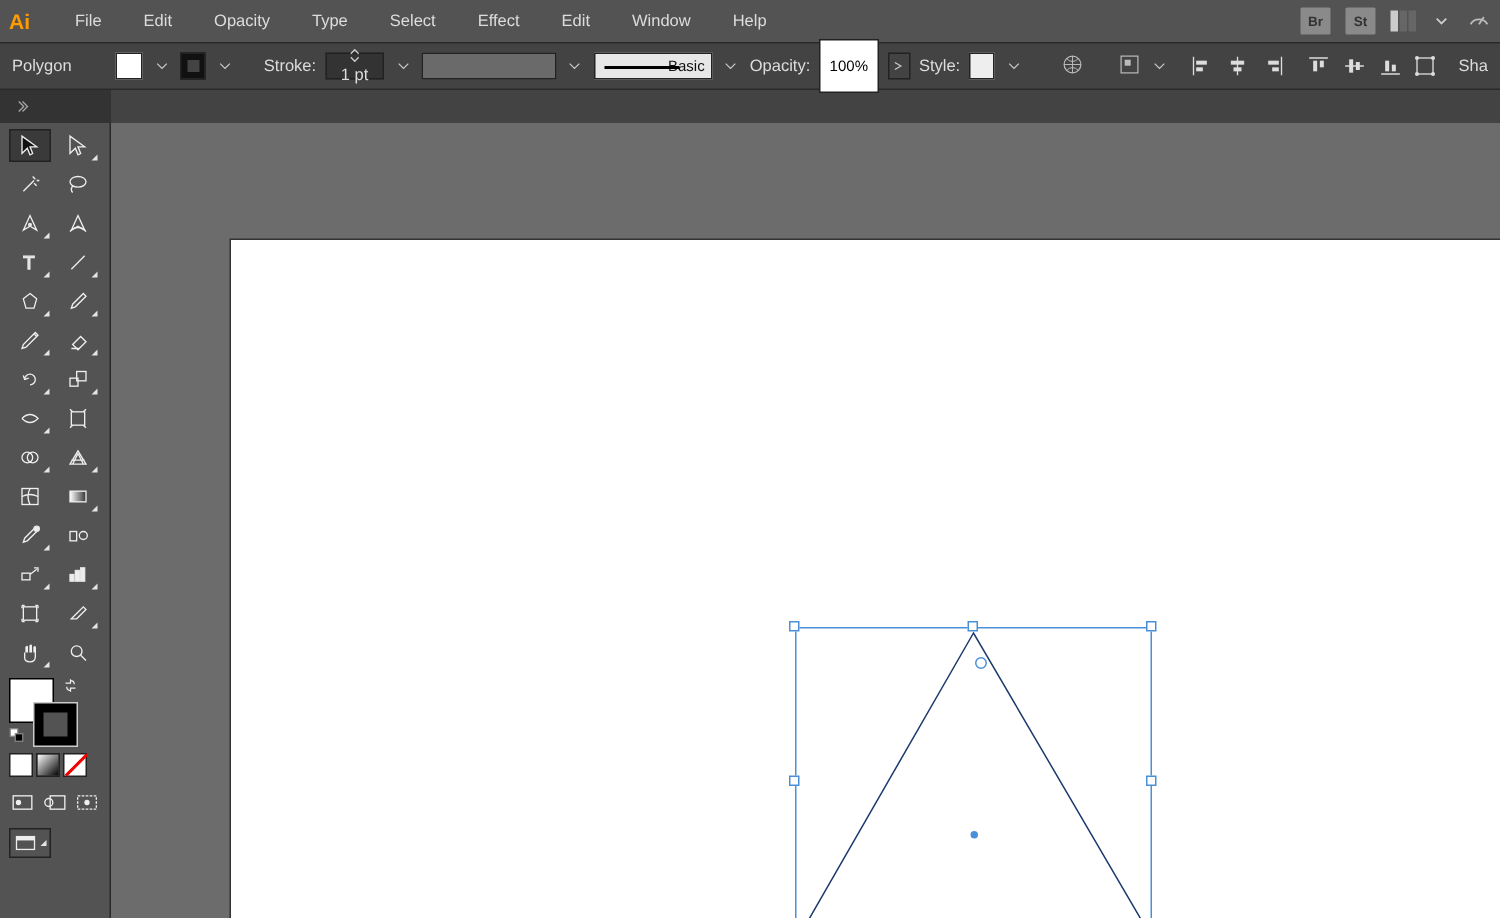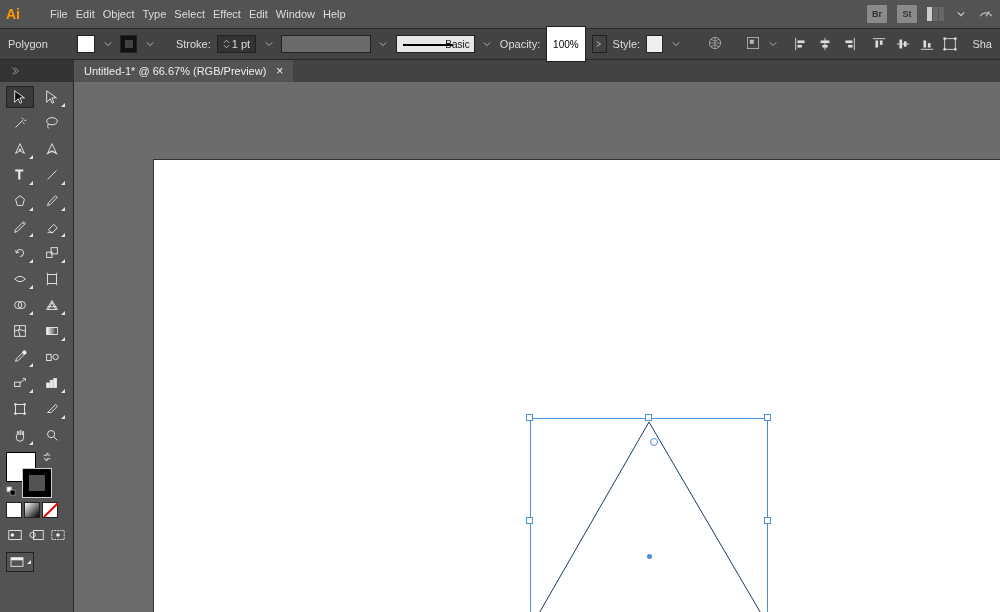--- a/index.html
+++ b/index.html
@@ -1,36 +1,36 @@
 <!DOCTYPE html>
 <html><head>
   <meta charset="utf-8">
   <style>
     * { box-sizing: border-box; margin: 0; padding: 0; font-family: "Segoe UI", Tahoma, sans-serif; }
     body { width: 1000px; height: 612px; background: #535353; overflow: hidden; color: #ddd; font-size: 11px; }
     
     .titlebar { height: 28px; background: #535353; display: flex; align-items: center; padding: 0 6px; }
     .ai-logo { width: 20px; height: 18px; margin-right: 24px; color:#ff9a00; font-weight:bold; font-size:14px; display:flex; align-items:center; }
-    .menu { display: flex; gap: 8px; }
+    .menu { display: flex; gap: 28px; }
     .menu span { cursor: pointer; }
     .titlebar-right { margin-left: auto; display: flex; align-items: center; gap: 10px; justify-content: space-between; }
     .square-badge { width:20px; height:18px; background:#8a8a8a; color:#333; font-size:9px; font-weight:bold; display:flex; align-items:center; justify-content:center; border-radius:1px; }
     .layout-icon { display:flex; gap:1px; align-items:center; }
     .layout-icon .col { width:5px; height:14px; background:#ccc; }
     .layout-icon .col.dark { background:#666; }
     .gauge-icon svg { width:16px; height:16px; }
     
     .controlbar { height: 32px; background: #434343; display:flex; align-items:center; padding: 0 8px; gap:6px; border-top:1px solid #2a2a2a; border-bottom:1px solid #2a2a2a; }
     .cb-label { color:#ddd; }
     .swatch-fill { width:20px; height:18px; background:#fff; border:1px solid #222; }
     .swatch-stroke { width:18px; height:18px; background:#111; border:1px solid #222; position:relative; display:flex; align-items:center; justify-content:center; }
     .swatch-stroke::after { content:""; width:8px; height:8px; background:#434343; }
     .dd { width:14px; height:18px; display:flex; align-items:center; justify-content:center; cursor:pointer; }
     .dd svg { width:8px; height:8px; }
-    .stroke-num { width:42px; height:18px; background:#333; border:1px solid #222; display:flex; align-items:center; justify-content:center; gap:2px; }
+    .stroke-num { width:42px; height:18px; background:#333; border:1px solid #222; display:flex; align-items:center; justify-content:center; gap:2px;flex-direction:column; }
     .stroke-num .arrows { display:flex; flex-direction:column; gap:0; }
     .stroke-num .arrows svg { width:7px; height:5px; }
     .blank-box { height:18px; background:#6a6a6a; border:1px solid #222; }
     .brush-box { width:84px; height:18px; background:#e7e7e7; border:1px solid #222; display:flex; align-items:center; justify-content:flex-end; color:#111; font-size:10px; padding-right:4px; position:relative; }
     .brush-box::before { content:""; position:absolute; left:6px; top:8px; width:50px; height:2px; background:#000; }
     .opacity-box { width:42px; height:36px; background:#fff; color:#000; border:1px solid #222; display:flex; align-items:center; justify-content:center; font-size:10px; }
     .chev-box { width:16px; height:18px; background:#434343; border:1px solid #222; display:flex; align-items:center; justify-content:center; }
     .style-sw { width:18px; height:18px; background:#eee; border:1px solid #222; }
     .globe-icon svg, .doc-icon svg, .align-icon svg { width:16px; height:16px; }
     .align-group { display:flex; gap:6px; margin-left:6px; }
@@ -77,21 +77,21 @@
     .pivot-ring { position:absolute; width:8px; height:8px; border:1px solid #4a90d9; border-radius:50%; }
   </style>
 </head>
 <body>
 
 <div class="titlebar">
   <div class="ai-logo">Ai</div>
   <div class="menu">
     <span>File</span>
     <span>Edit</span>
-    <span>Object</span>
+    <span>Opacity</span>
     <span>Type</span>
     <span>Select</span>
     <span>Effect</span>
     <span>Edit</span>
     <span>Window</span>
     <span>Help</span>
   </div>
   <div class="titlebar-right">
     <div class="square-badge">Br</div>
     <div class="square-badge">St</div>
@@ -254,24 +254,20 @@
   <span class="cb-label" style="margin-left:8px">Sha</span>
 </div>
 
 <div class="tabbar">
   <div class="spacer">
     <div class="dbl-chev">
       <svg width="10" height="10" viewBox="0 0 12 12">
           <path d="M3 2 L7 6 L3 10 M6 2 L10 6 L6 10" fill="none" stroke="#aaa" stroke-width="1"></path>
         </svg>
     </div>
-  </div>
-  <div class="tab">
-    <span>Untitled-1* @ 66.67% (RGB/Preview)</span>
-    <span class="close">×</span>
   </div>
 </div>
 
 <div class="workspace">
 
   <div class="toolbox">
     <div class="toolgrid">
       <div class="tool selected">
           <svg viewBox="0 0 18 18">
             <path d="M3 2 L3 15 L7 11 L9 16 L11 15 L9 10 L14 10 Z" fill="#111" stroke="#eee"></path>

